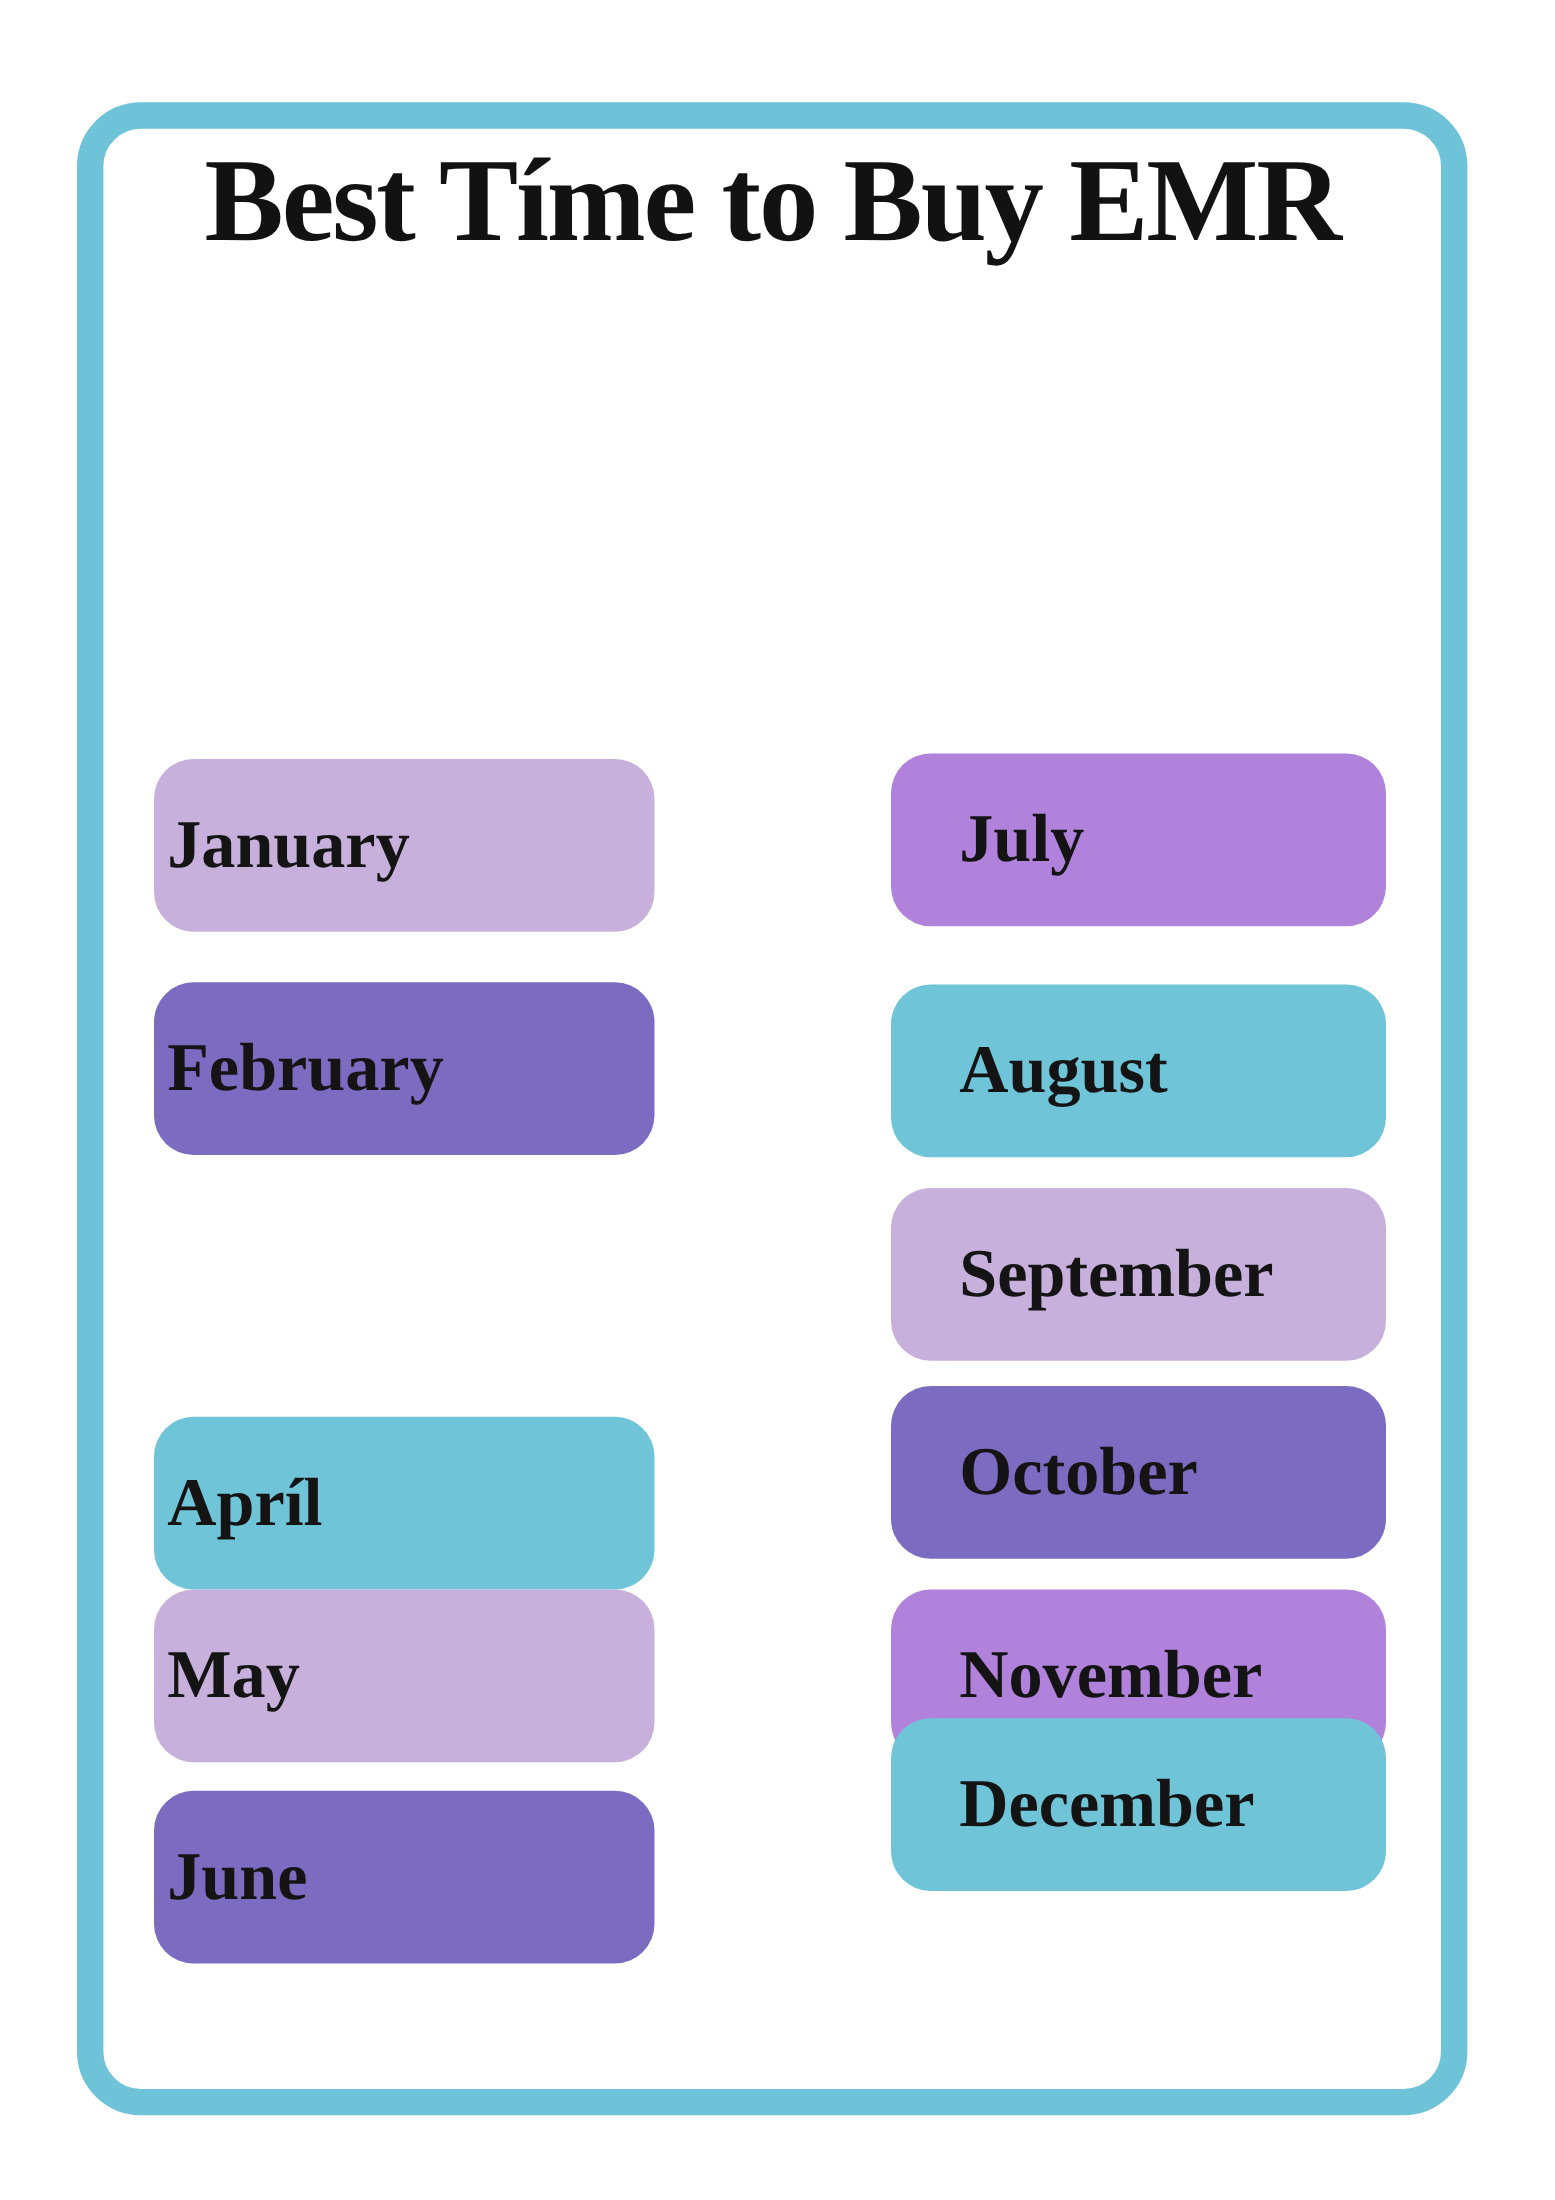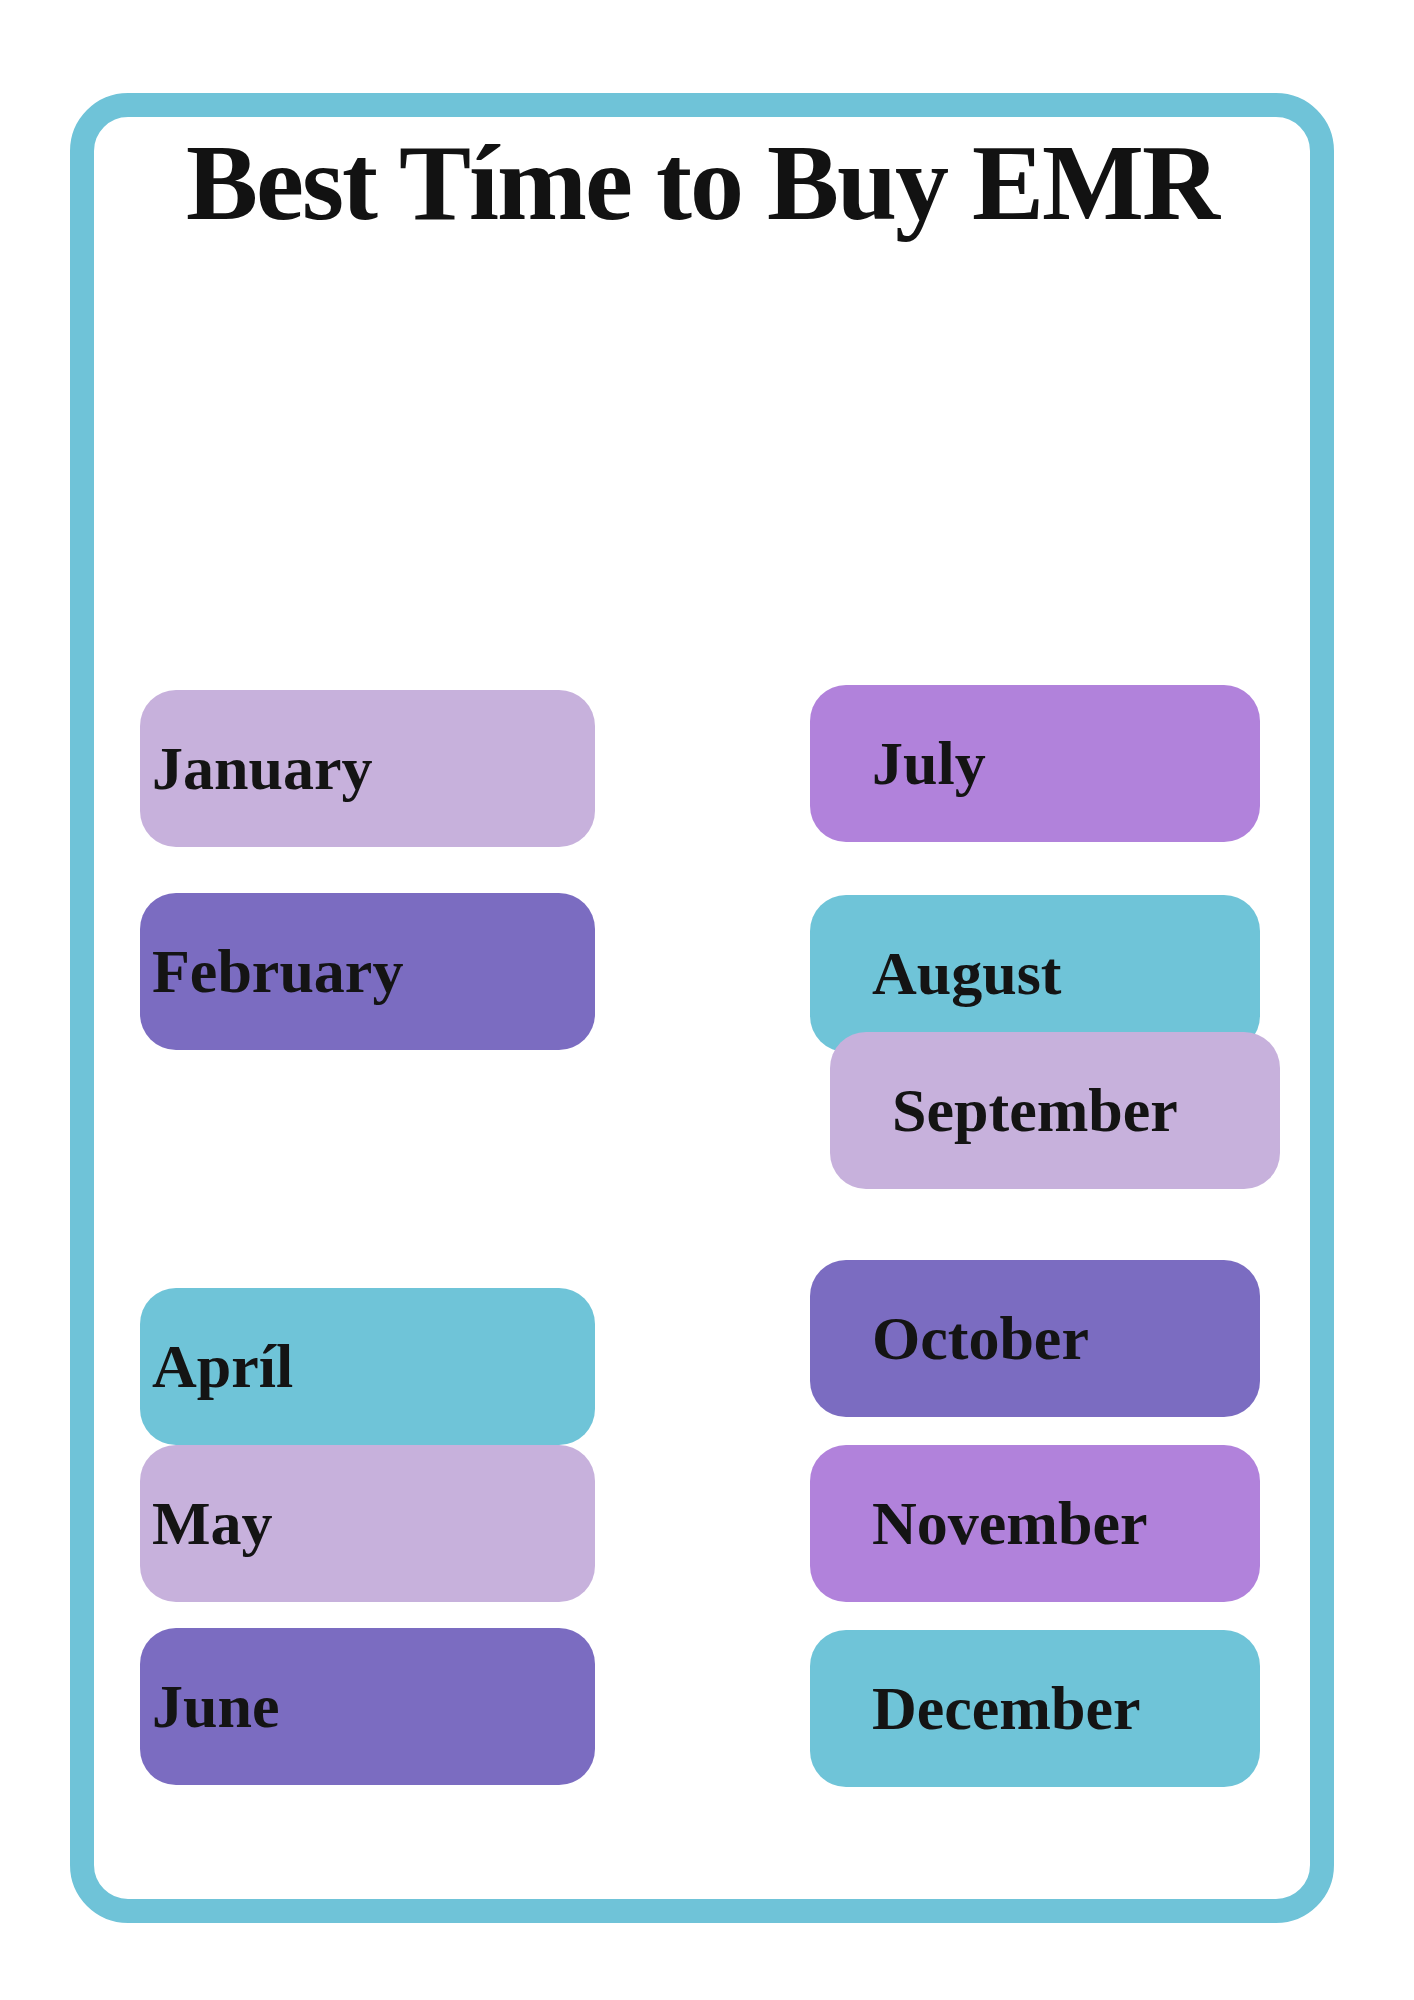--- a/index.html
+++ b/index.html
@@ -70,24 +70,24 @@
   .col-left  { left: 140px; width: 455px; padding-left: 12px; }
   .col-right { left: 810px; width: 450px; }
   .m0  { top: 690px; }
   .m1  { top: 893px; }
   .m2  { top: 1078px; }
   .m3  { top: 1256px; margin-top: 32px; }
   .m4  { top: 1445px; }
   .m5  { top: 1628px; }
   .m6  { top: 685px; }
   .m7  { top: 895px; }
-  .m8  { top: 1032px; margin-left: 20px; }
+  .m8  { top: 1080px; }
   .m9  { top: 1260px; }
   .m10 { top: 1445px; }
-  .m11 { top: 1630px; text-align: center; }
+  .m11 { top: 1562px; text-align: center; }
 </style>
 </head>
 <body>
 
 <div class="page">
   <div class="card"></div>
 
   <h1 class="poster-title">Best Tíme to Buy EMR</h1>
 
 

